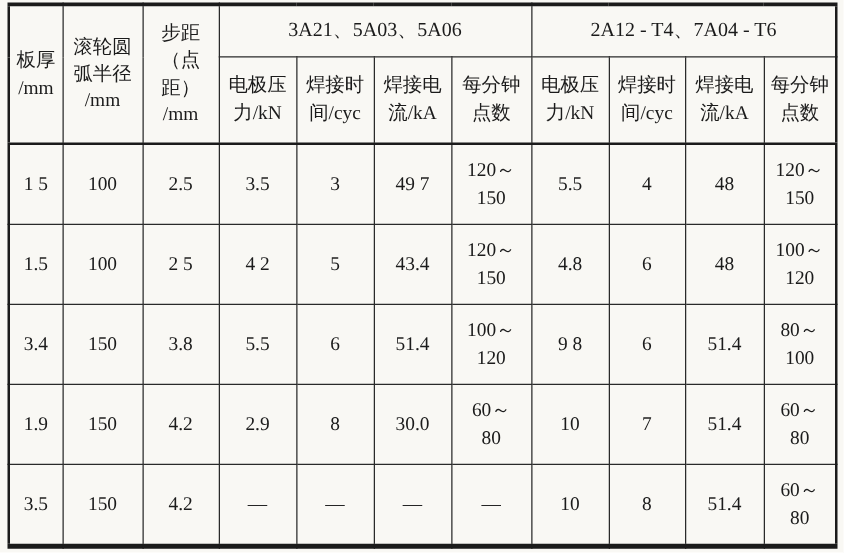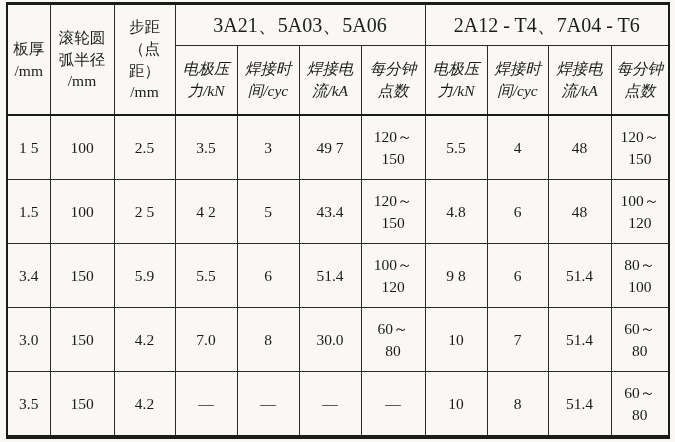--- a/index.html
+++ b/index.html
@@ -36,25 +36,24 @@
     white-space: pre-line;
     font-weight: normal;
     line-height: 1.4;
     overflow: hidden;
   }
   thead th {
     font-size: 15.5px;
   }
   thead tr.group-row th.group-cell {
     height: 40px;
-    font-size: 20px;
+    font-size: 16px;
   }
   thead tr.sub-row th {
     height: 68px;
-    font-style: italic;
   }
   thead {
     border-bottom: 2px solid #1b1b1b;
   }
   tbody td {
     height: 63px;
     font-size: 15.5px;
   }
 </style>
 </head>
@@ -134,37 +133,37 @@
 150</td>
         <td>4.8</td>
         <td>6</td>
         <td>48</td>
         <td>100～
 120</td>
       </tr>
       <tr>
         <td>3.4</td>
         <td>150</td>
-        <td>5.9</td>
+        <td>3.8</td>
         <td>5.5</td>
         <td>6</td>
         <td>51.4</td>
         <td>100～
 120</td>
         <td>9 8</td>
         <td>6</td>
         <td>51.4</td>
         <td>80～
 100</td>
       </tr>
       <tr>
-        <td>3.0</td>
+        <td>1.9</td>
         <td>150</td>
         <td>4.2</td>
-        <td>7.0</td>
+        <td>2.9</td>
         <td>8</td>
         <td>30.0</td>
         <td>60～
 80</td>
         <td>10</td>
         <td>7</td>
         <td>51.4</td>
         <td>60～
 80</td>
       </tr>

